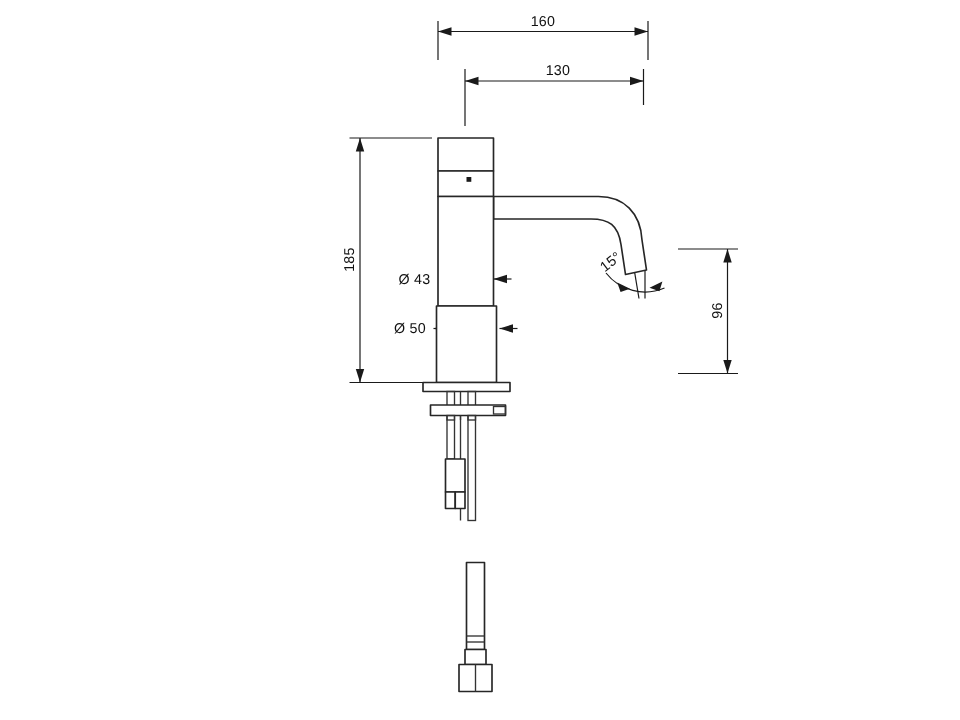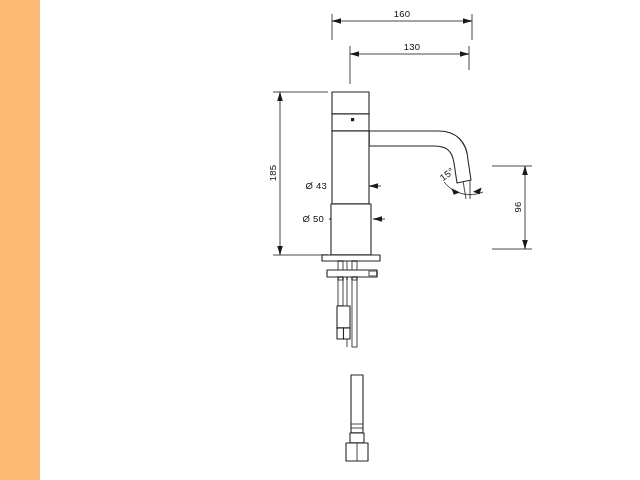--- a/index.html
+++ b/index.html
@@ -11,21 +11,20 @@
     width: 640px;
     height: 480px;
     overflow: hidden;
     font-family: "Liberation Sans", sans-serif;
   }
   #drawing-root {
     position: relative;
     width: 528px;
     height: 480px;
     background: #fdba74;
-    padding-left: 40px;
   }
   svg#technical-drawing {
     display: block;
     width: 640px;
     height: 480px;
   }
   .dim-line {
     stroke: #1a1a1a;
     stroke-width: 0.8;
     fill: none;

